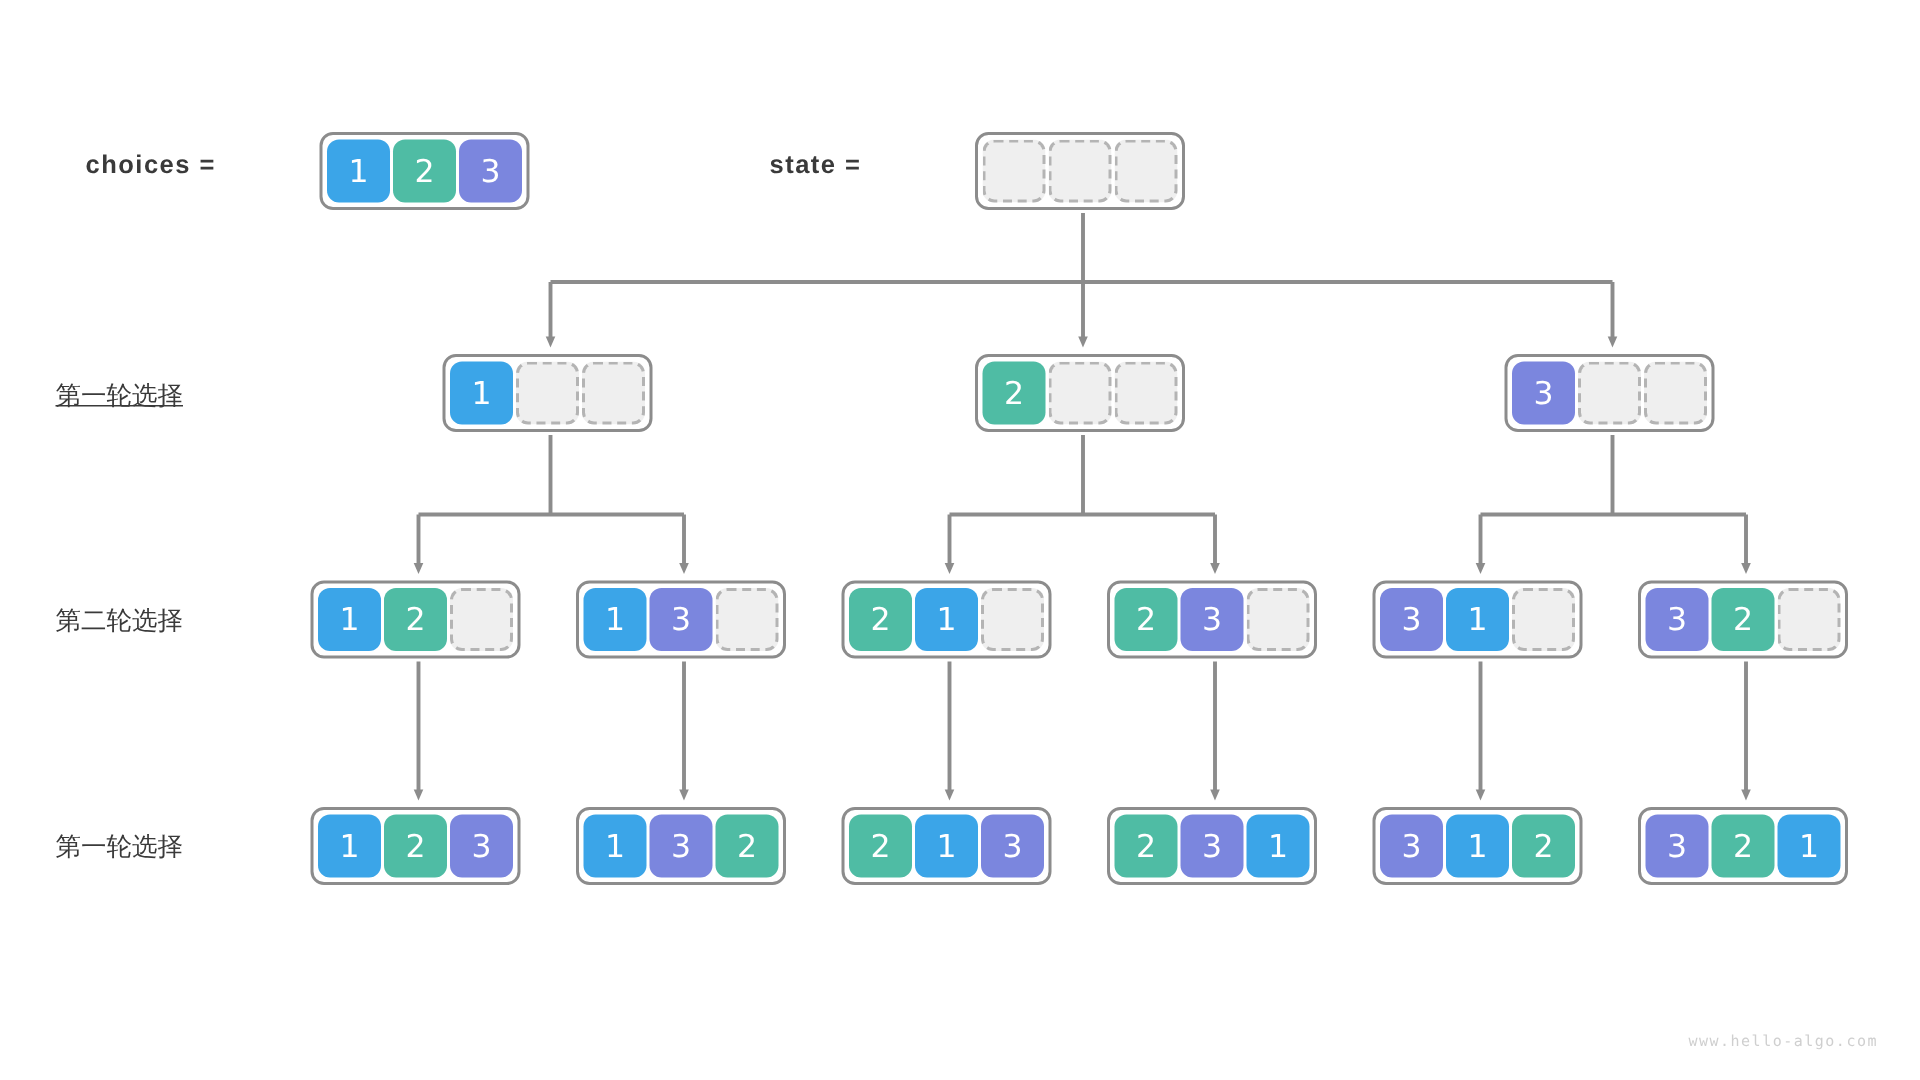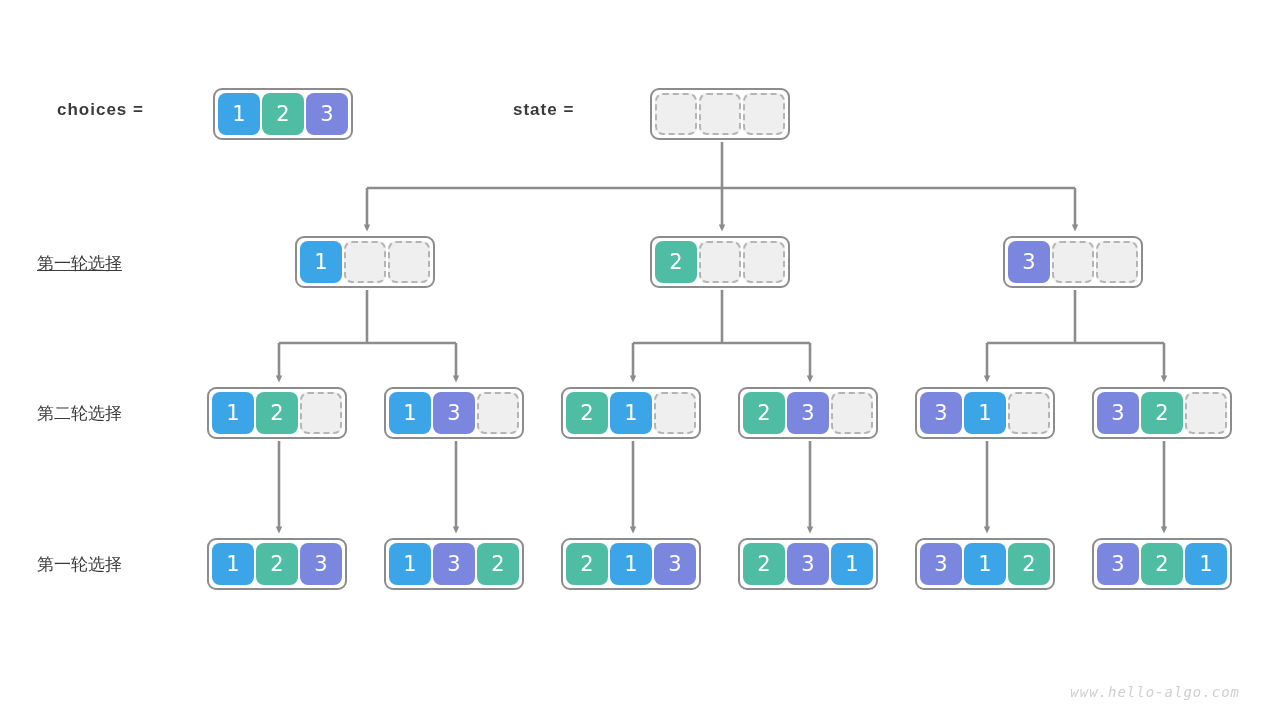--- a/index.html
+++ b/index.html
@@ -79,27 +79,26 @@
     border: 2px dashed #b4b4b4;
     color: transparent;
   }
   .cell.v1 { background: #3ba5e8; }
   .cell.v2 { background: #4fbca4; }
   .cell.v3 { background: #7b86de; }
 
   
   #watermark {
     position: absolute;
-    right: 40px;
+    right: 28px;
     bottom: 20px;
     font-family: "DejaVu Sans Mono", "Liberation Mono", monospace;
-    font-size: 14px;
+    font-size: 10px;
     color: #cfcfcf;
     letter-spacing: 1px;
-    font-style: italic;
   }
 </style>
 </head>
 <body>
 
 <div id="stage">
 
   <svg id="connectors" viewBox="0 0 1280 720" width="1280" height="720">
     <defs>
       <marker id="arrowhead" markerWidth="9" markerHeight="9" refX="4.2" refY="4" orient="auto" markerUnits="userSpaceOnUse">

